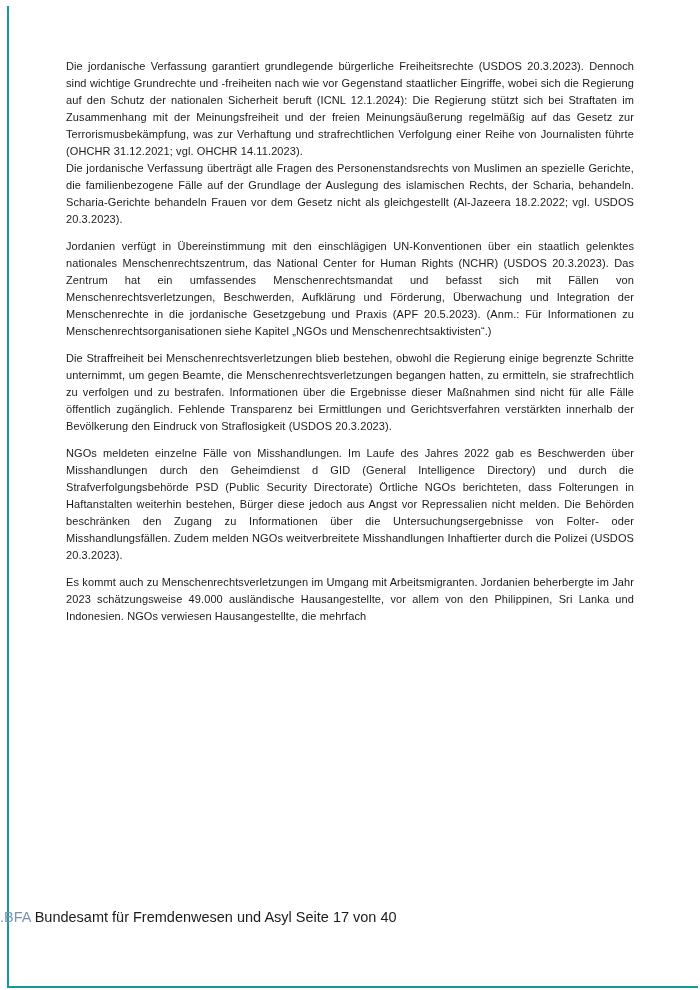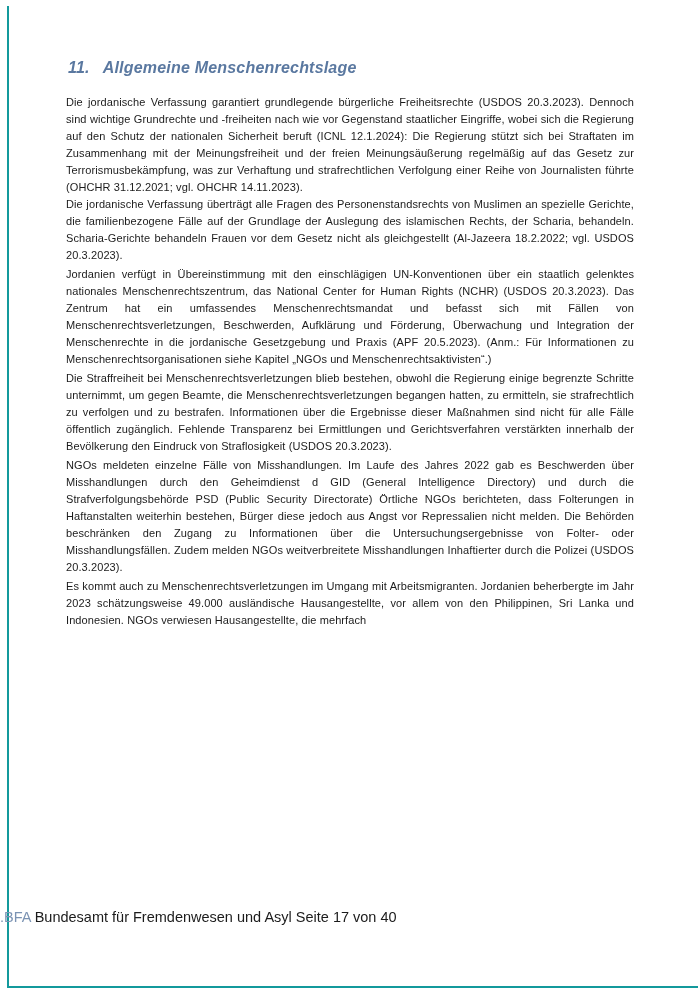--- a/index.html
+++ b/index.html
@@ -52,21 +52,21 @@
     margin-right: 13px;
   }
   .paragraphs p {
     margin: 0;
     font-size: 11px;
     line-height: 17px;
     text-align: justify;
     letter-spacing: 0.1px;
   }
   .paragraphs p.spaced {
-    margin-top: 2px;
+    margin-top: 10px;
   }
   .footer {
     position: absolute;
     left: 0;
     right: 0;
     top: 908px;
     font-size: 14.5px;
     line-height: 18px;
     color: var(--body-color, #1b1b1b);
   }
@@ -74,23 +74,20 @@
     color: var(--brand-color, #7b93b3);
   }
 </style>
 </head>
 <body>
 
 <div class="page-border-left"></div>
 <div class="page-border-bottom"></div>
 
 <div class="content">
-  <h1 class="heading">
-    <span class="heading-number">11.</span><span>Allgemeine Menschenrechtslage</span>
-  </h1>
   <div class="paragraphs">
       <p>Die jordanische Verfassung garantiert grundlegende bürgerliche Freiheitsrechte (USDOS 20.3.2023). Dennoch sind wichtige Grundrechte und -freiheiten nach wie vor Gegenstand staatlicher Eingriffe, wobei sich die Regierung auf den Schutz der nationalen Sicherheit beruft (ICNL 12.1.2024): Die Regierung stützt sich bei Straftaten im Zusammenhang mit der Meinungsfreiheit und der freien Meinungsäußerung regelmäßig auf das Gesetz zur Terrorismusbekämpfung, was zur Verhaftung und strafrechtlichen Verfolgung einer Reihe von Journalisten führte (OHCHR 31.12.2021; vgl. OHCHR 14.11.2023).</p>
       <p>Die jordanische Verfassung überträgt alle Fragen des Personenstandsrechts von Muslimen an spezielle Gerichte, die familienbezogene Fälle auf der Grundlage der Auslegung des islamischen Rechts, der Scharia, behandeln. Scharia-Gerichte behandeln Frauen vor dem Gesetz nicht als gleichgestellt (Al-Jazeera 18.2.2022; vgl. USDOS 20.3.2023).</p>
       <p class="spaced">Jordanien verfügt in Übereinstimmung mit den einschlägigen UN-Konventionen über ein staatlich gelenktes nationales Menschenrechtszentrum, das National Center for Human Rights (NCHR) (USDOS 20.3.2023). Das Zentrum hat ein umfassendes Menschenrechtsmandat und befasst sich mit Fällen von Menschenrechtsverletzungen, Beschwerden, Aufklärung und Förderung, Überwachung und Integration der Menschenrechte in die jordanische Gesetzgebung und Praxis (APF 20.5.2023). (Anm.: Für Informationen zu Menschenrechtsorganisationen siehe Kapitel „NGOs und Menschenrechtsaktivisten“.)</p>
       <p class="spaced">Die Straffreiheit bei Menschenrechtsverletzungen blieb bestehen, obwohl die Regierung einige begrenzte Schritte unternimmt, um gegen Beamte, die Menschenrechtsverletzungen begangen hatten, zu ermitteln, sie strafrechtlich zu verfolgen und zu bestrafen. Informationen über die Ergebnisse dieser Maßnahmen sind nicht für alle Fälle öffentlich zugänglich. Fehlende Transparenz bei Ermittlungen und Gerichtsverfahren verstärkten innerhalb der Bevölkerung den Eindruck von Straflosigkeit (USDOS 20.3.2023).</p>
       <p class="spaced">NGOs meldeten einzelne Fälle von Misshandlungen. Im Laufe des Jahres 2022 gab es Beschwerden über Misshandlungen durch den Geheimdienst d GID (General Intelligence Directory) und durch die Strafverfolgungsbehörde PSD (Public Security Directorate) Örtliche NGOs berichteten, dass Folterungen in Haftanstalten weiterhin bestehen, Bürger diese jedoch aus Angst vor Repressalien nicht melden. Die Behörden beschränken den Zugang zu Informationen über die Untersuchungsergebnisse von Folter- oder Misshandlungsfällen. Zudem melden NGOs weitverbreitete Misshandlungen Inhaftierter durch die Polizei (USDOS 20.3.2023).</p>
       <p class="spaced">Es kommt auch zu Menschenrechtsverletzungen im Umgang mit Arbeitsmigranten. Jordanien beherbergte im Jahr 2023 schätzungsweise 49.000 ausländische Hausangestellte, vor allem von den Philippinen, Sri Lanka und Indonesien. NGOs verwiesen Hausangestellte, die mehrfach</p>
     </div>
 </div>
 

